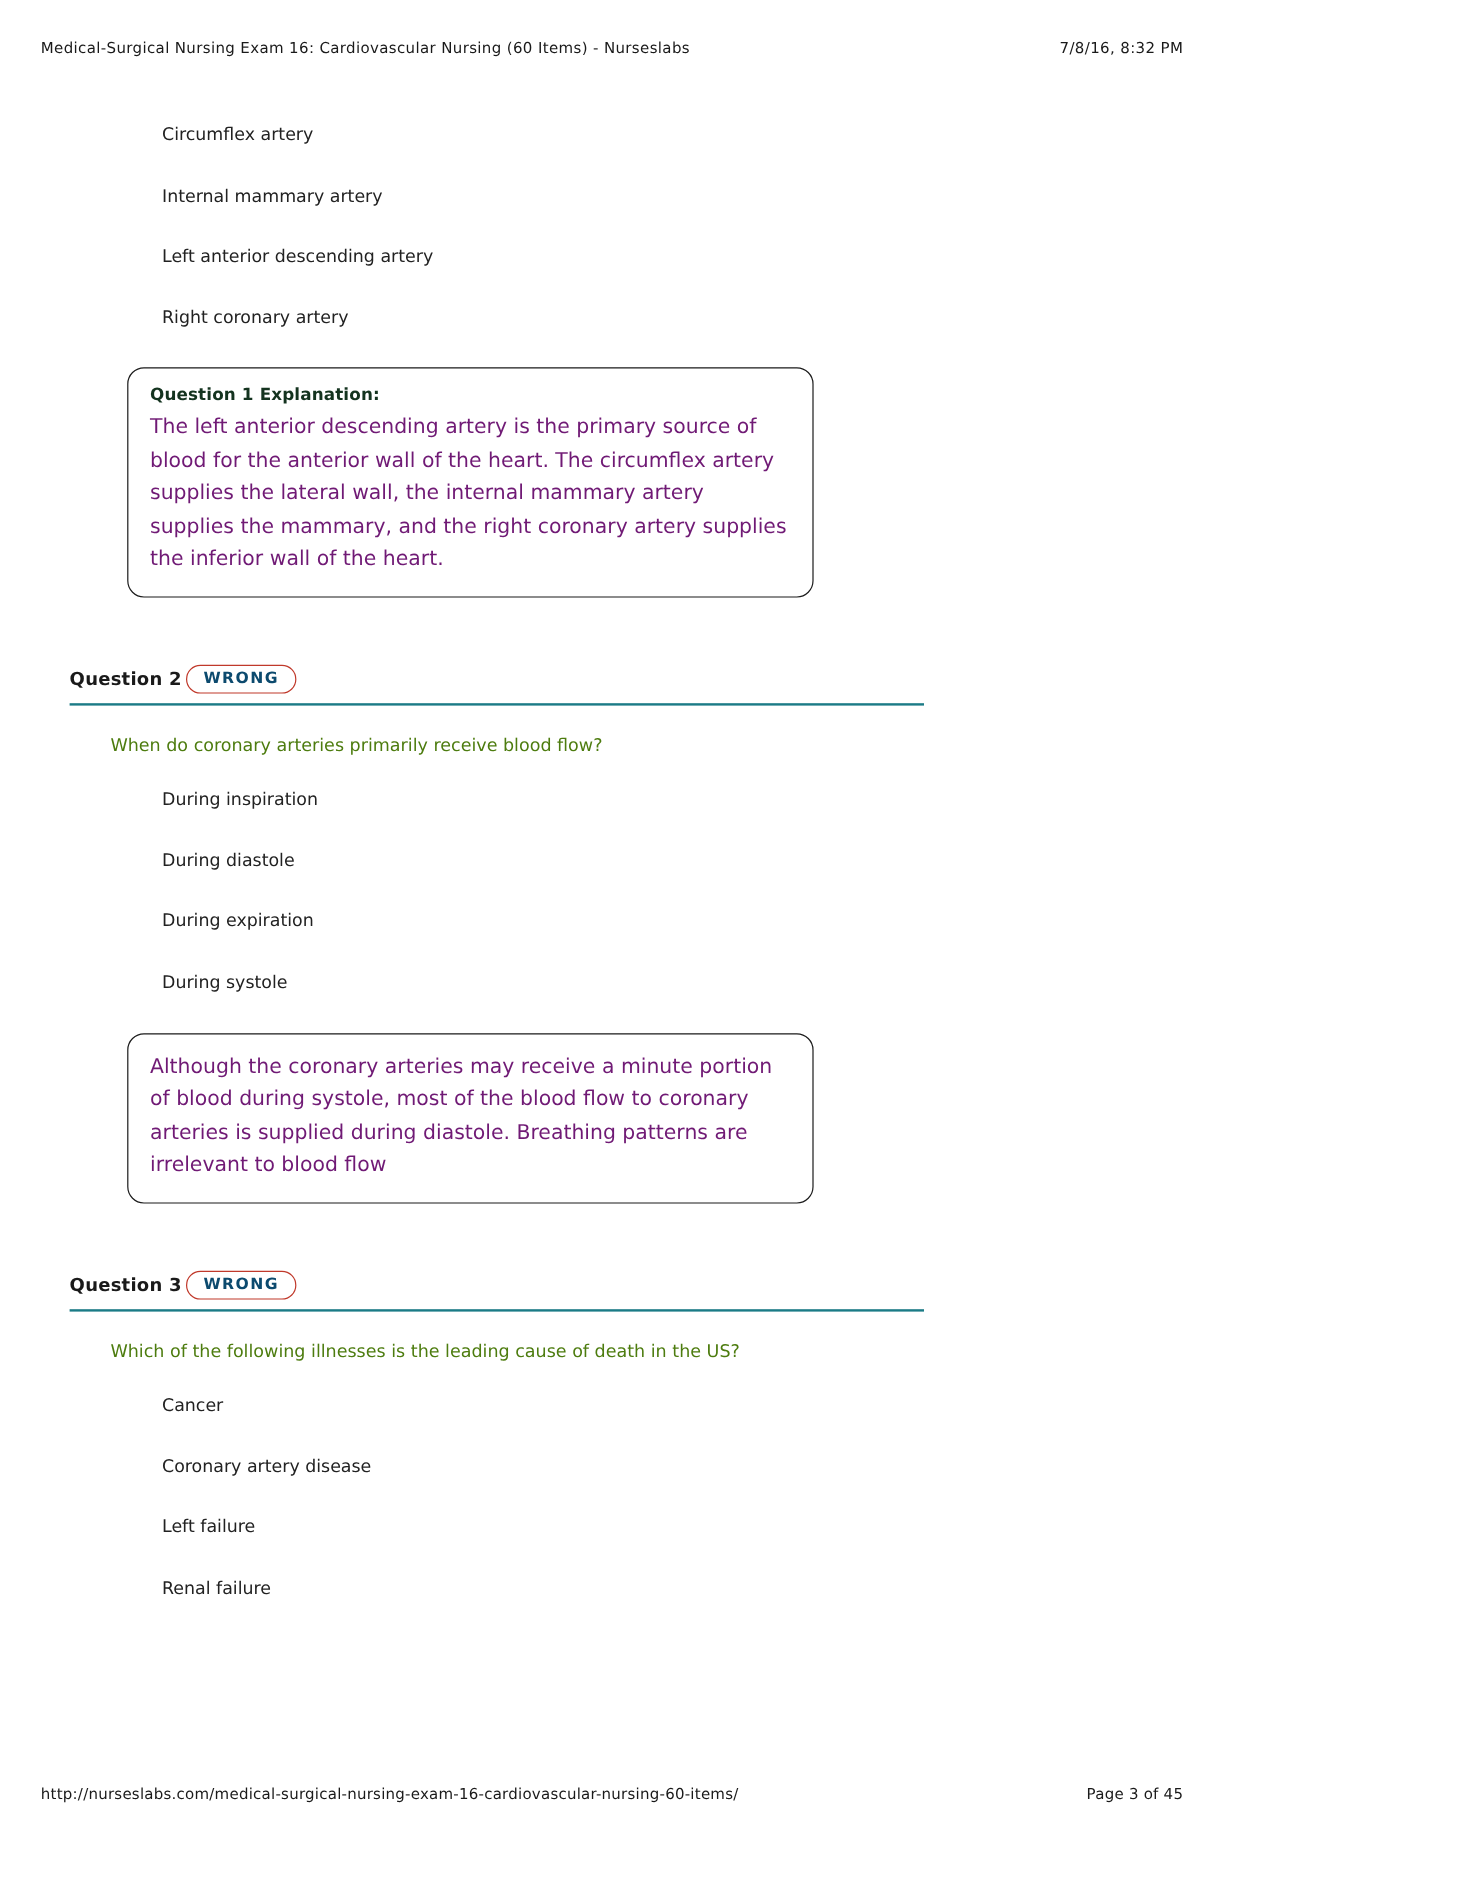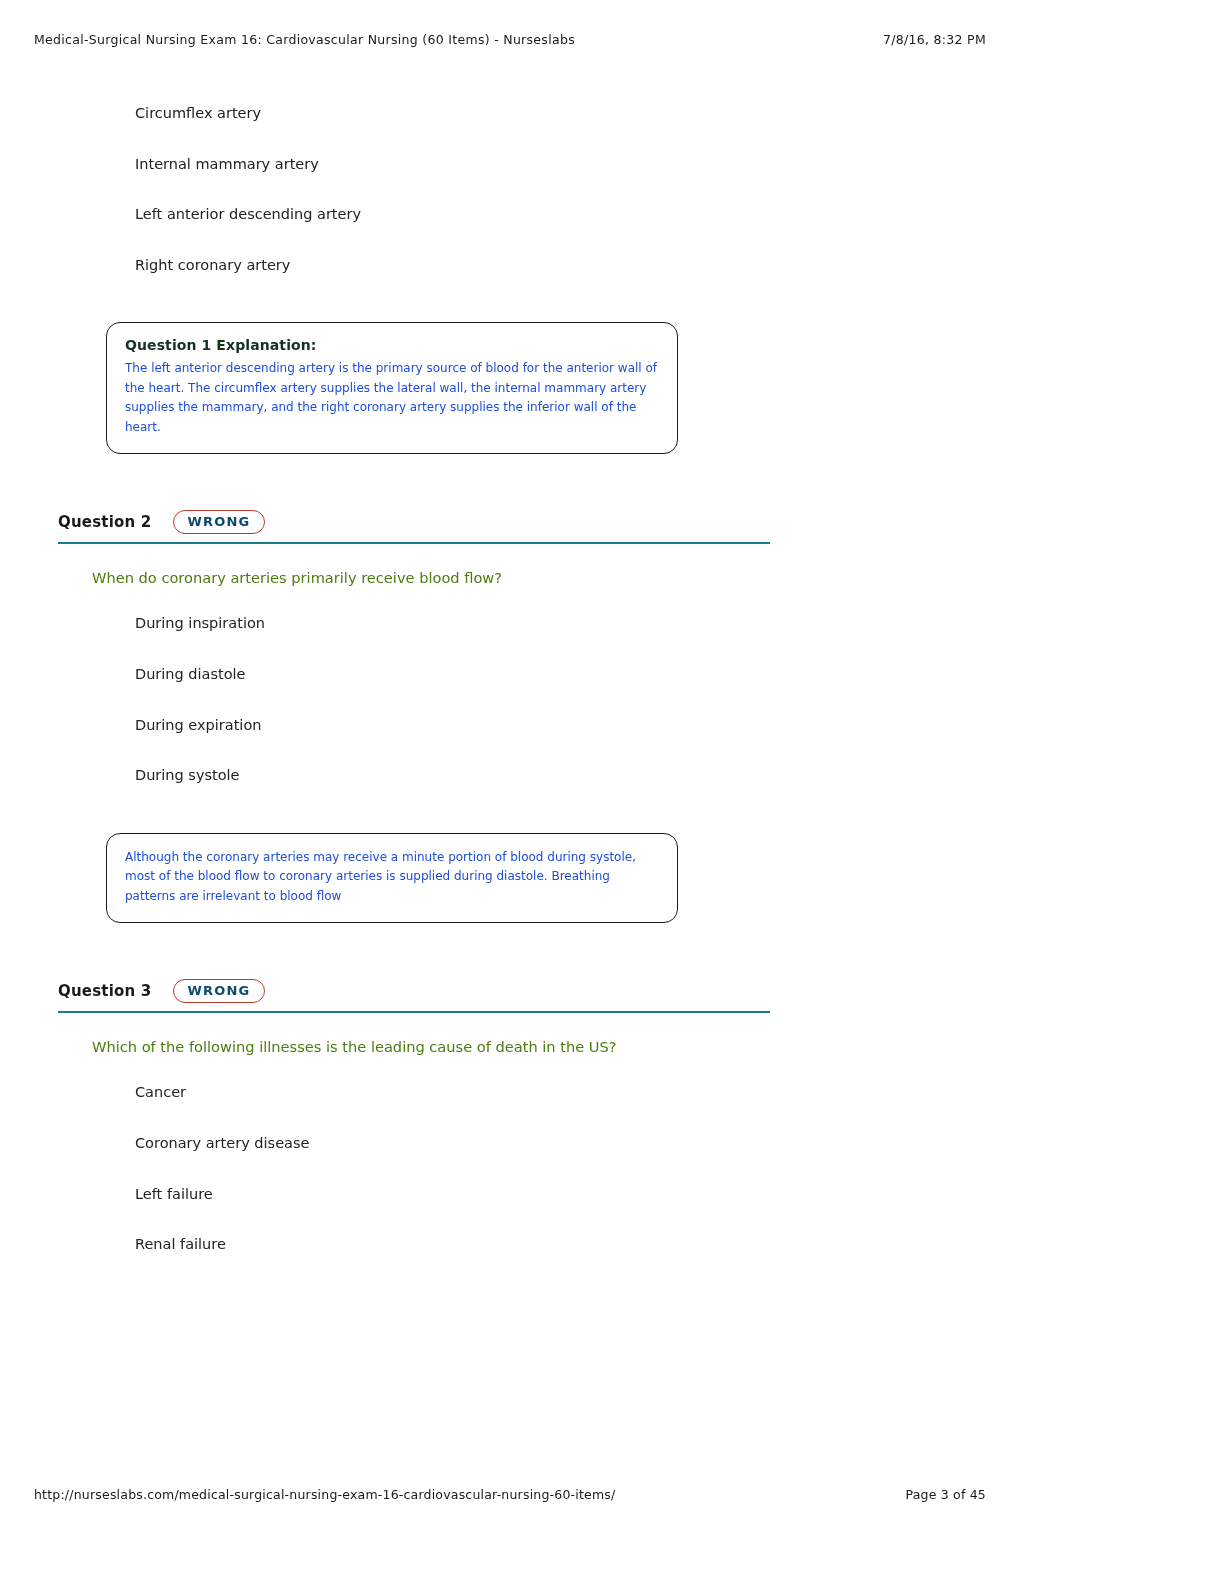--- a/index.html
+++ b/index.html
@@ -62,45 +62,45 @@
 
   .choice {
     margin-left: 77px;
     font-size: 14.5px;
     line-height: 1.35;
     color: #222;
     padding: 16px 0 15px 0;
   }
 
   .explain-box {
-    margin: 32px 0 0 48px;
+    margin: 16px 0 0 48px;
     width: 572px;
     box-sizing: border-box;
     border: 1.3px solid #1b1b1b;
     border-radius: 14px;
     padding: 14px 18px 16px 18px;
   }
   .explain-title {
     font-size: 14px;
     font-weight: bold;
     color: #14331f;
     margin-bottom: 6px;
     letter-spacing: 0.1px;
   }
   .explain-body {
-    font-size: 12px;
+    font-size: 17px;
     line-height: 1.62;
-    color: #1d4ed8;
+    color: #701a75;
   }
 
   .q-header {
     margin-top: 56px;
     display: flex;
     align-items: center;
-    gap: 21px;
+    gap: 3px;
     padding-bottom: 6px;
   }
   .q-label {
     font-size: 15px;
     font-weight: bold;
     color: #1a1a1a;
     letter-spacing: 0.2px;
   }
   .q-badge {
     font-size: 13px;

